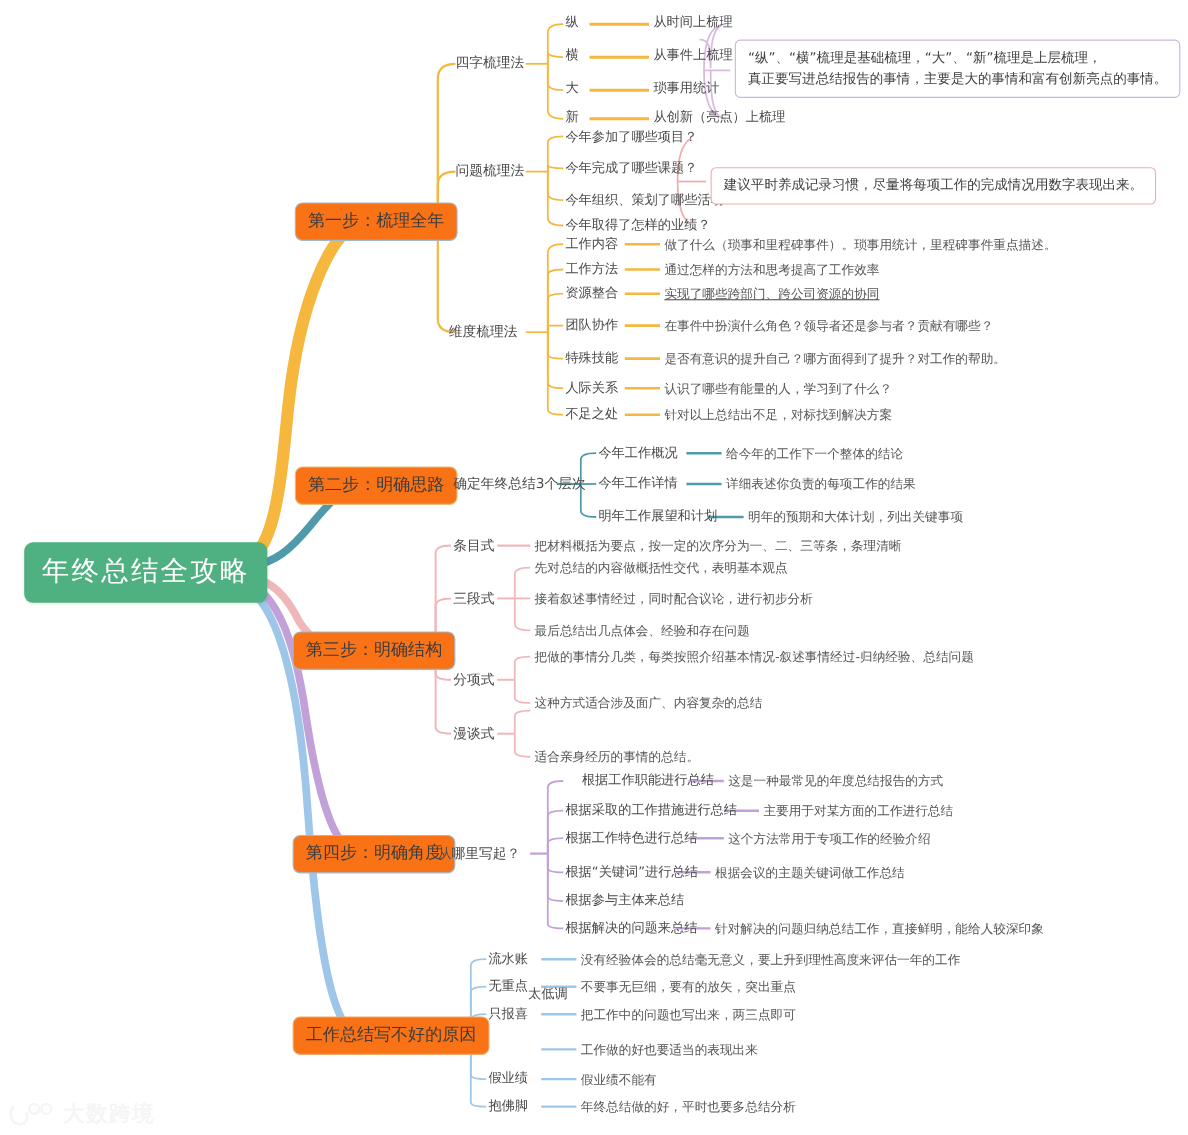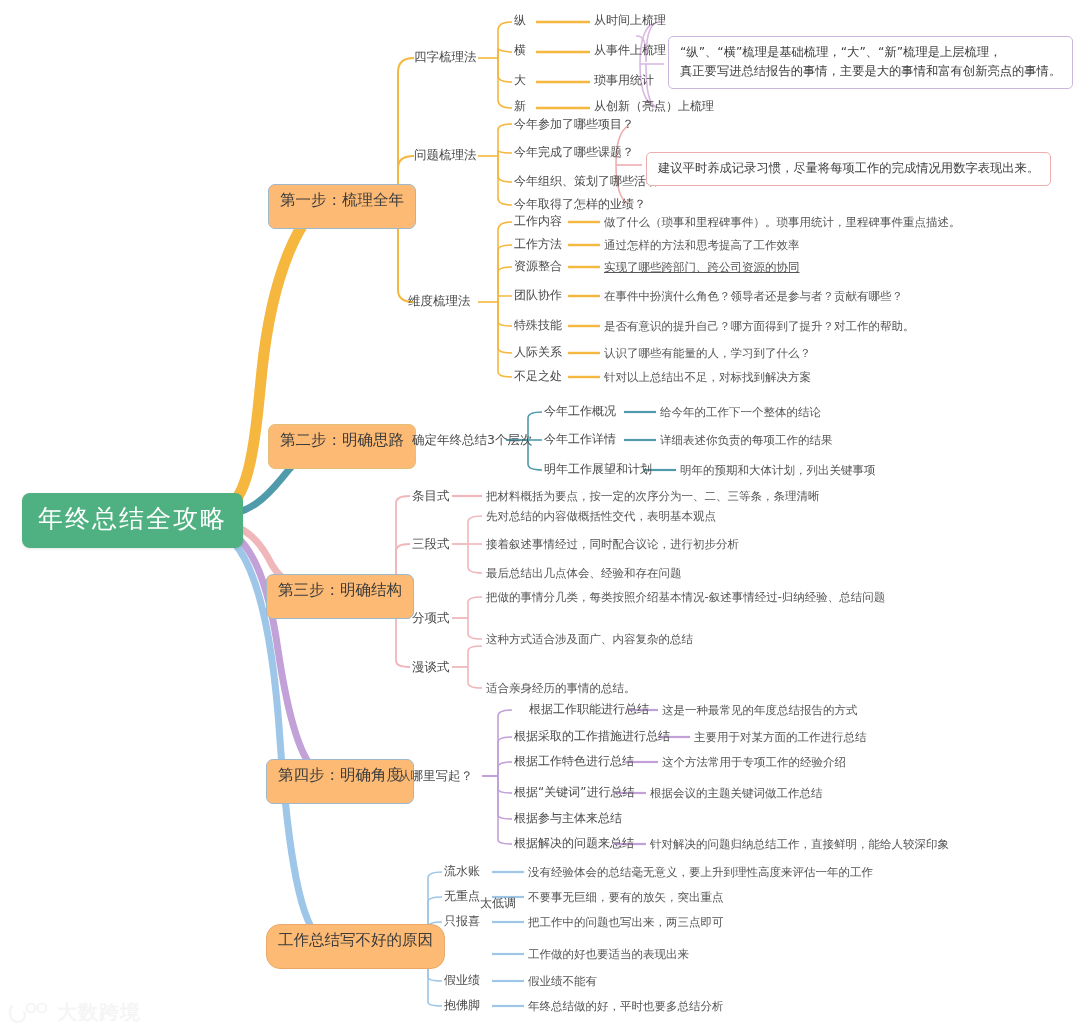--- a/index.html
+++ b/index.html
@@ -33,27 +33,27 @@
     border-radius: 8px;
     font-size: 25px;
     letter-spacing: 2px;
     padding: 12px 16px 14px 16px;
     box-shadow: 0 1px 3px rgba(0,0,0,.10);
   }
   
   .l1 {
     font-size: 15.5px;
     color: #3c3c3c;
-    background: #fdba74;
+    background: #f97316;
     border: 1.6px solid #9fb9cc;
     border-radius: 7px;
-    padding: 7px 11px 18px 11px;
+    padding: 7px 11px 8px 11px;
   }
   .l1.amber { border-color: #e3c07a; }
-  .l1.orange { border-color: #eaa96a; border-radius: 14px; }
+  .l1.orange { border-color: #eaa96a; }
   
   .l2 { font-size: 12.5px; color: #4a4a4a; }
   .l3 { font-size: 12px;  color: #4a4a4a; }
   .l4 { font-size: 11.5px; color: #555555; }
   
   .callout {
     position: absolute;
     font-size: 12.3px;
     line-height: 1.55;
     color: #3e3e3e;

